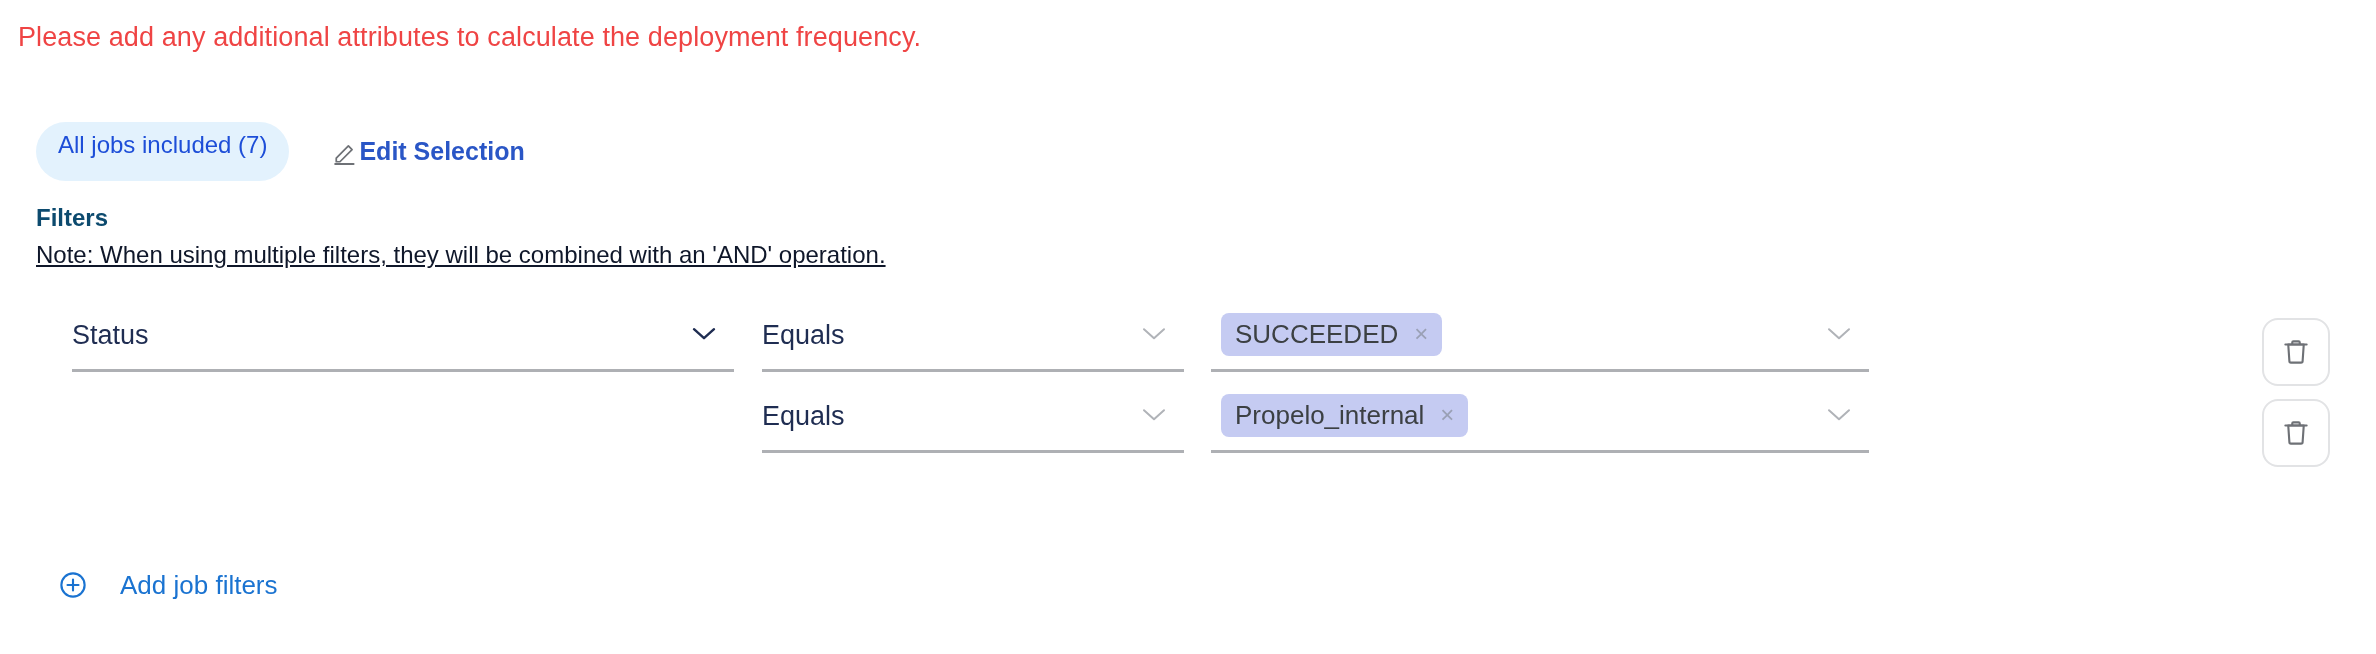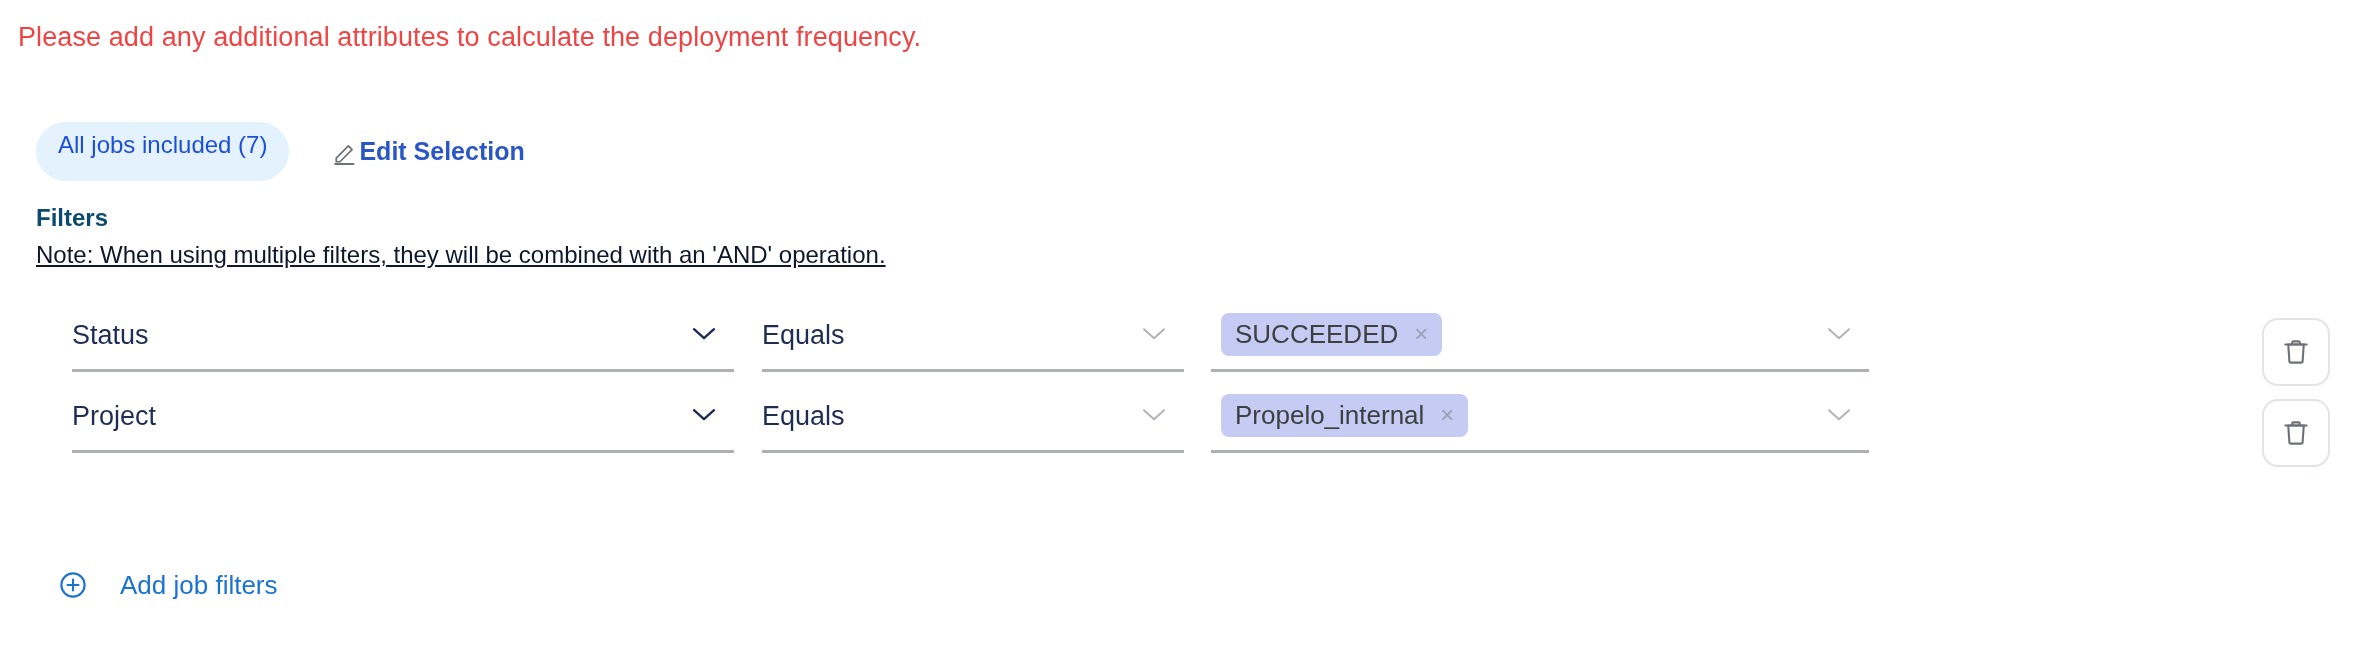--- a/index.html
+++ b/index.html
@@ -256,28 +256,20 @@
   <span>
     <svg viewBox="0 0 24 24" fill="none" xmlns="http://www.w3.org/2000/svg">
       <path d="M3.5 6h17" stroke="#6e7176" stroke-width="1.7" stroke-linecap="round"></path>
       <path d="M9 6V4.3c0-.5.4-.8.9-.8h4.2c.5 0 .9.3.9.8V6" stroke="#6e7176" stroke-width="1.7" stroke-linejoin="round"></path>
       <path d="M5.8 6h12.4l-.9 13.2c0 .7-.6 1.3-1.3 1.3H8c-.7 0-1.3-.6-1.3-1.3L5.8 6z" stroke="#6e7176" stroke-width="1.7" stroke-linejoin="round"></path>
     </svg>
   </span>
 </div>
 
 <div class="filter-row row-1">
-  <div class="field attribute">
-    <span class="field-text">Project</span>
-    <span class="chev dark">
-      <svg viewBox="0 0 28 18" fill="none" xmlns="http://www.w3.org/2000/svg">
-          <path d="M4 5l10 9 10-9" stroke="#1f2d52" stroke-width="2.4" stroke-linecap="round" stroke-linejoin="round"></path>
-        </svg>
-    </span>
-  </div>
   <div class="field operator">
     <span class="field-text">Equals</span>
     <span class="chev light">
       <svg viewBox="0 0 28 18" fill="none" xmlns="http://www.w3.org/2000/svg">
           <path d="M4 5l10 9 10-9" stroke="#b0b3b8" stroke-width="2" stroke-linecap="round" stroke-linejoin="round"></path>
         </svg>
     </span>
   </div>
   <div class="field value">
     <span class="chip">

